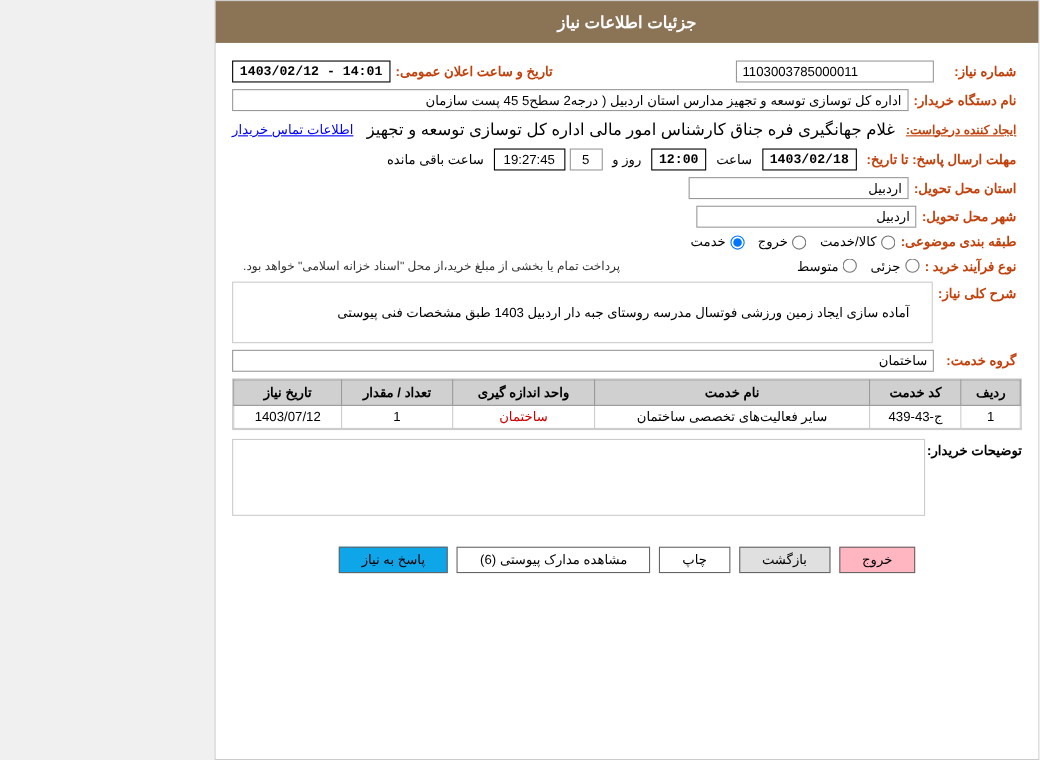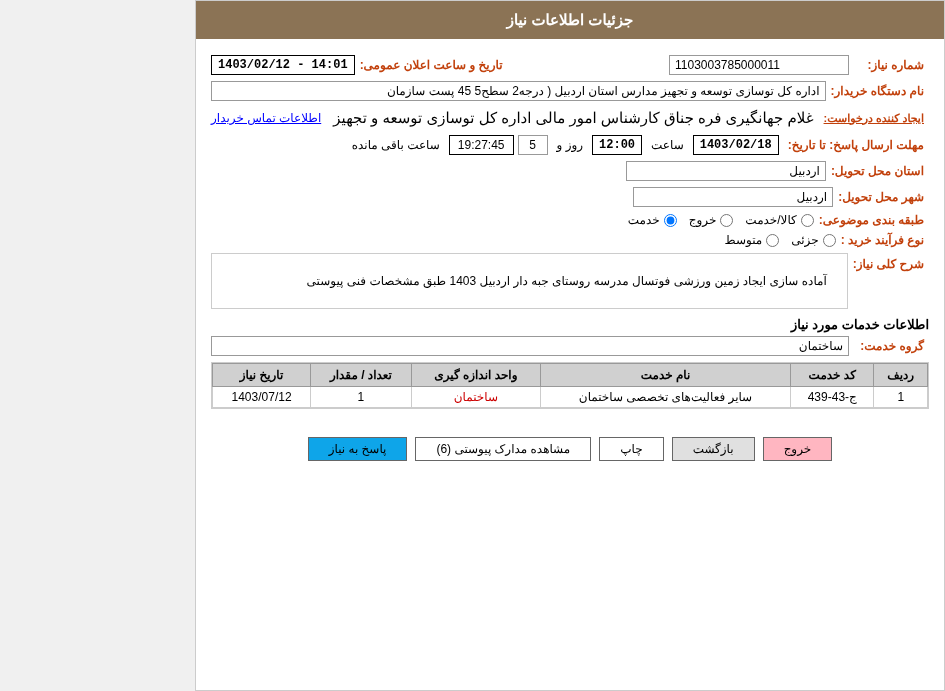--- a/index.html
+++ b/index.html
@@ -276,30 +276,30 @@
         <div class="radio-item">
           <input type="radio" name="now" style="">
           <span>جزئی</span>
         </div>
         <div class="radio-item">
           <input type="radio" name="now" style="">
           <span>متوسط</span>
         </div>
       </div>
       <div style="flex:1;"></div>
+      <span class="notice-text" style="text-align:left; padding-left:10px;">پرداخت تمام یا بخشی از مبلغ خرید،از محل "اسناد خزانه اسلامی" خواهد بود.</span>
     </div>
 
     <div class="form-row" style="align-items:flex-start;">
       <span class="label" style="min-width:80px; padding-top:4px;">شرح کلی نیاز:</span>
       <div style="flex:1; border:1px solid #ccc; padding:20px; background:#fff; min-height:40px;">
         <span>آماده سازی ایجاد زمین ورزشی فوتسال مدرسه روستای جبه دار اردبیل 1403 طبق مشخصات فنی پیوستی</span>
       </div>
     </div>
 
-    <div class="section-title">اطلاعات خدمات مورد نیاز</div>
 
     <div class="form-row">
       <span class="label" style="min-width:80px;">گروه خدمت:</span>
       <div class="group-input">
         <span>ساختمان</span>
       </div>
     </div>
 
     <div class="table-section">
       <table>
@@ -319,20 +319,24 @@
     <td class="td-blue">ج-43-439</td>
     <td class="td-blue">سایر فعالیت‌های تخصصی ساختمان</td>
     <td class="td-red">ساختمان</td>
     <td>1</td>
     <td>1403/07/12</td>
   </tr>
           </tbody>
       </table>
     </div>
 
+    <div class="description-section">
+      <span class="desc-label">توضیحات خریدار:</span>
+      <textarea class="textarea-box" style=""></textarea>
+    </div>
 
   </div>
 
   <div class="footer-buttons">
     <button class="btn btn-green">پاسخ به نیاز</button>
     <button class="btn btn-white">مشاهده مدارک پیوستی (6)</button>
     <button class="btn btn-white">چاپ</button>
     <button class="btn btn-gray">بازگشت</button>
     <button class="btn btn-pink">خروج</button>
   </div>

